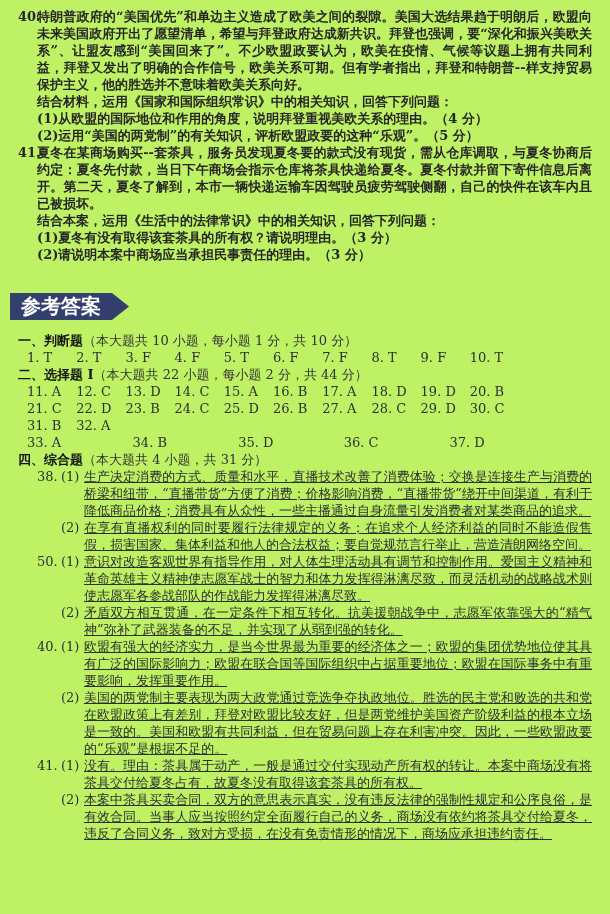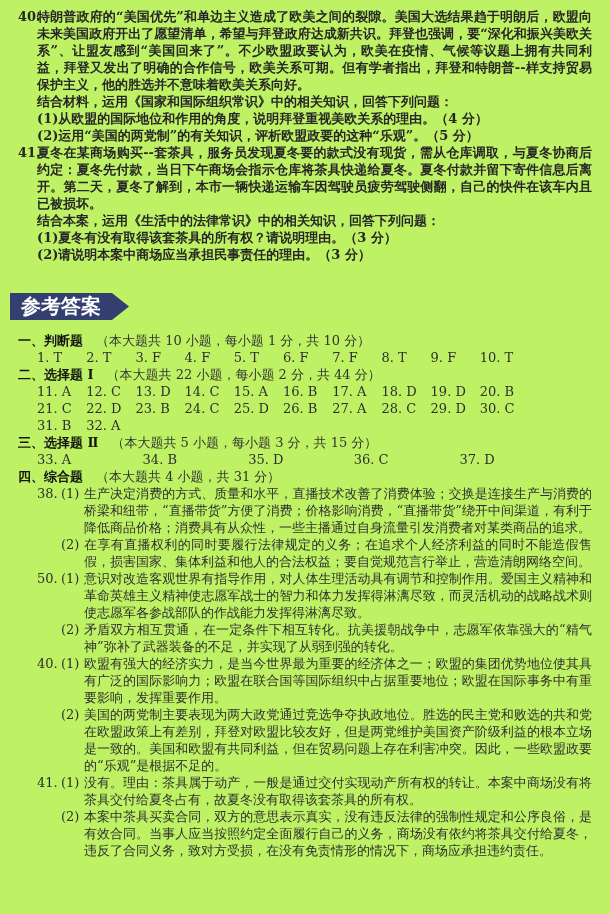--- a/index.html
+++ b/index.html
@@ -29,29 +29,29 @@
     color:#ffffff;
     font-family:"Liberation Sans","DejaVu Sans",sans-serif;
     font-weight:bold;
     font-size:20px;
     line-height:27px;
     padding:0 28px 0 11px;
     clip-path:polygon(0 0, calc(100% - 17px) 0, 100% 50%, calc(100% - 17px) 100%, 0 100%);
   }
   .ak-header { color:#141414; }
   .ak-title { font-weight:700; }
-  .ak-meta { font-weight:400; color:#333333;padding-left:13px; }
-  .ans-row { margin-left:19px; display:grid; width:492px; grid-template-columns:repeat(10,1fr); }
+  .ak-meta { font-weight:400; color:#333333; }
+  .ans-row { margin-left:9px; display:grid; width:492px; grid-template-columns:repeat(10,1fr); }
   .ans-row.cols5 { width:528px; grid-template-columns:repeat(5,1fr); }
   .ans-row span { white-space:nowrap; }
 
   .essay-part { display:flex; margin-left:19px; }
   .e-num { width:24px; flex:none; }
   .e-label { width:23px; flex:none; }
-  .e-text { flex:1; text-align:justify; }
+  .e-text { flex:1; text-align:justify;text-decoration:underline; }
 </style>
 </head>
 <body>
 
 <div class="page">
   <div class="content">
 
     
     <div class="question">
       <span class="qnum">40.</span>
@@ -117,23 +117,20 @@
       <span>28. C</span>
       <span>29. D</span>
       <span>30. C</span>
     </div>
     <div class="ans-row">
       <span>31. B</span>
       <span>32. A</span>
     </div>
 
     
-    <div class="ak-header">
-      <span class="ak-title">三、选择题 Ⅱ</span><span class="ak-meta">（本大题共 5 小题，每小题 3 分，共 15 分）</span>
-    </div>
     <div class="ans-row cols5">
       <span>33. A</span>
       <span>34. B</span>
       <span>35. D</span>
       <span>36. C</span>
       <span>37. D</span>
     </div>
 
     
     <div class="ak-header">

